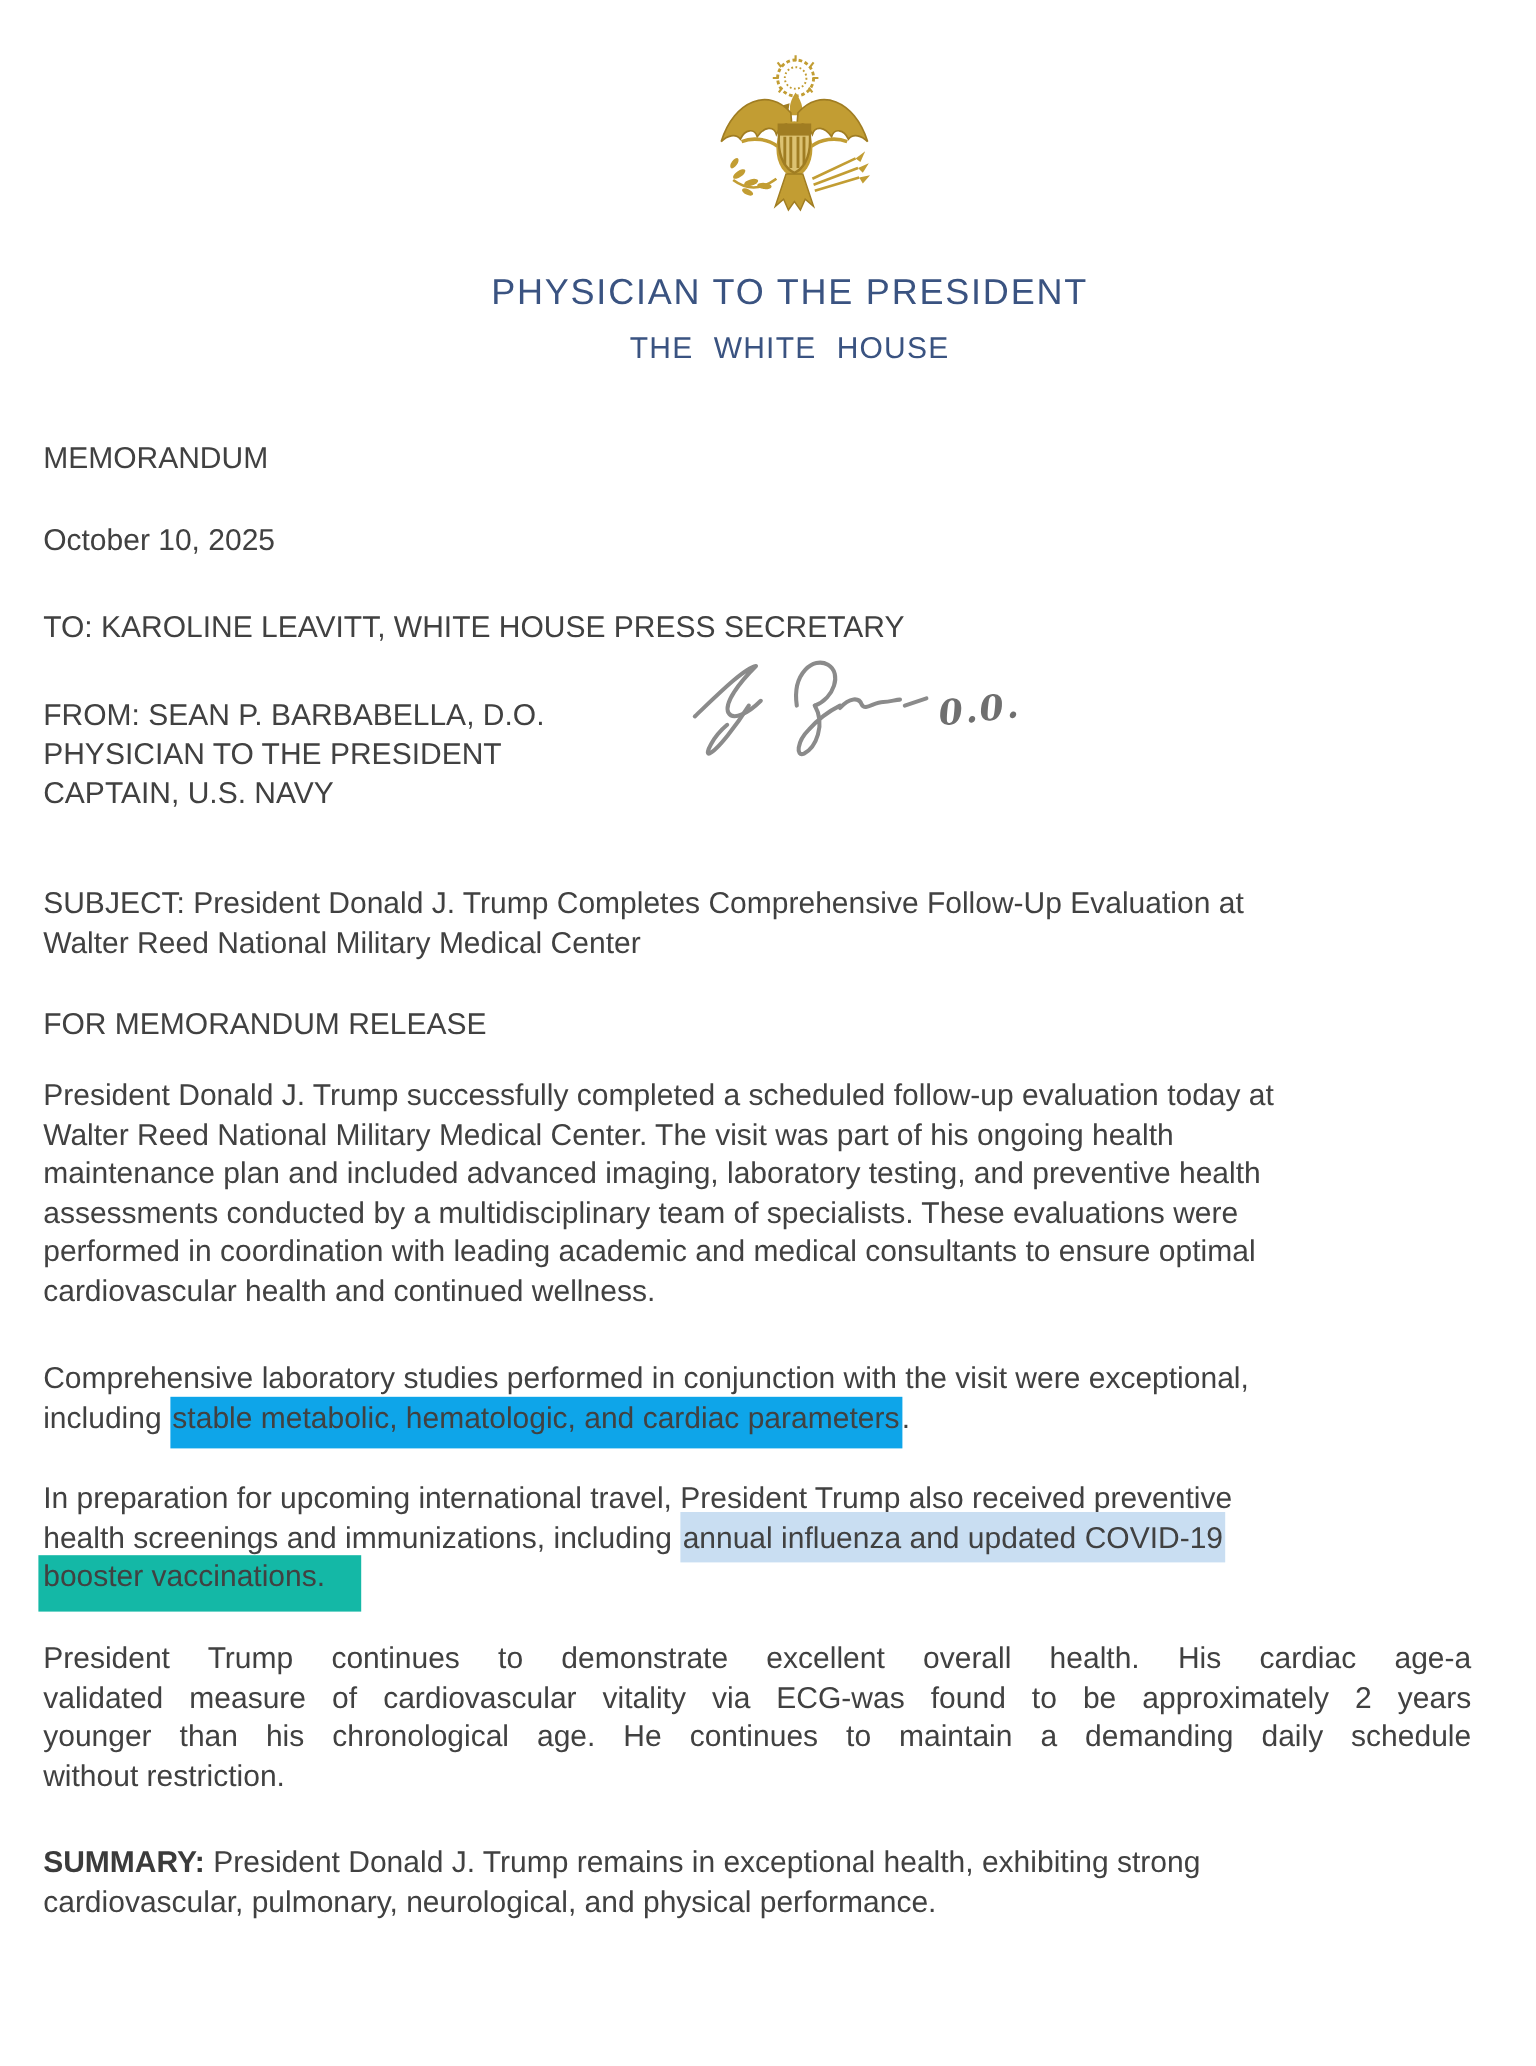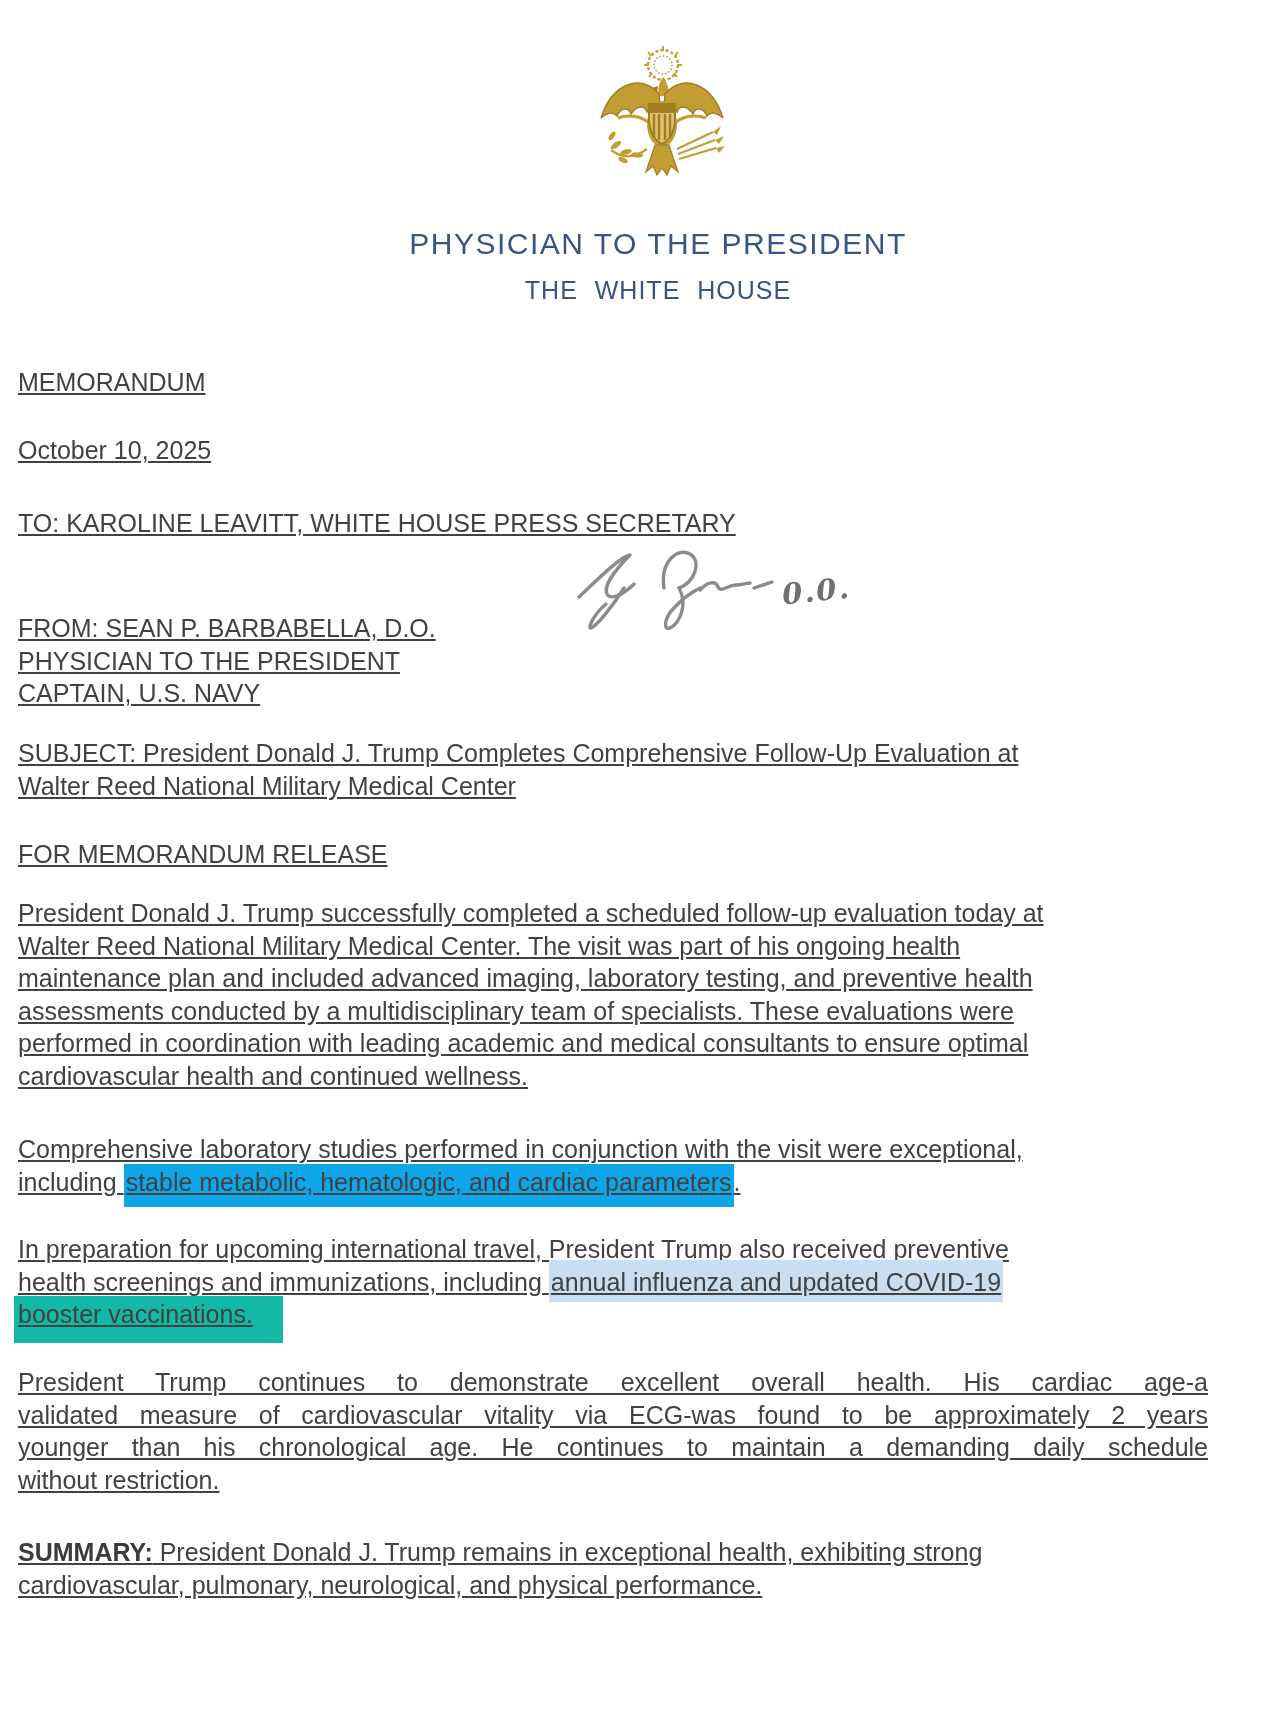--- a/index.html
+++ b/index.html
@@ -12,21 +12,21 @@
   
   .lh-title{
     left:338px;top:227px;width:640px;text-align:center;
     font-size:30px;letter-spacing:1.5px;font-weight:500;color:#3a5381;
   }
   .lh-sub{
     left:338px;top:276px;width:640px;text-align:center;
     font-size:25px;letter-spacing:1px;word-spacing:9px;font-weight:500;color:#3a5381;
   }
   
-  .blk{left:18px;width:1190px;font-size:25px;line-height:32.5px;text-decoration:underline;}
+  .blk{left:36px;width:1190px;font-size:25px;line-height:32.5px;}
   .line{height:32.5px;white-space:pre;}
   .line-just{height:32.5px;text-align:justify;text-align-last:justify;white-space:normal;}
   .hl{background:#0ea5e9;padding:4px 2px 11px 2px;}
   .hl-mid{background:#c9def2;padding:8px 2px 6px 2px;}
   .hl-end{background:#14b8a6;padding:4px 30px 15px 4px;margin-left:-4px;margin-top:31px;}
   .bold{font-weight:bold;color:#3b3b3b;text-align:right;}
   
   .sig-note{
     left:782px;top:574px;font-size:29px;font-style:italic;font-weight:bold;
     color:#6f6f6f;transform:rotate(-6deg);letter-spacing:2px;
@@ -105,21 +105,21 @@
   </div>
 
   <div class="abs blk" style="top:434px;">
     <div class="line">October 10, 2025</div>
   </div>
 
   <div class="abs blk" style="top:507px;">
     <div class="line">TO: KAROLINE LEAVITT, WHITE HOUSE PRESS SECRETARY</div>
   </div>
 
-  <div class="abs blk" style="top:580px;margin-top:32px;">
+  <div class="abs blk" style="top:580px;">
     <div class="line">FROM: SEAN P. BARBABELLA, D.O.</div>
     <div class="line">PHYSICIAN TO THE PRESIDENT</div>
     <div class="line">CAPTAIN, U.S. NAVY</div>
   </div>
 
   <div class="abs" style="left:575px;top:545px;width:202px;height:102px;">
     <svg width="202" height="102" viewBox="0 0 202 102" xmlns="http://www.w3.org/2000/svg">
       <g fill="none" stroke="#8b8b8b" stroke-width="3.4" stroke-linecap="round" stroke-linejoin="round">
         <path d="M4,52 C24,33 45,12 55,10 C41,24 28,41 32,49 C36,56 49,49 59,39"></path>
         <path d="M49,43 C39,59 23,80 16,83 C12,84 19,69 31,59"></path>

